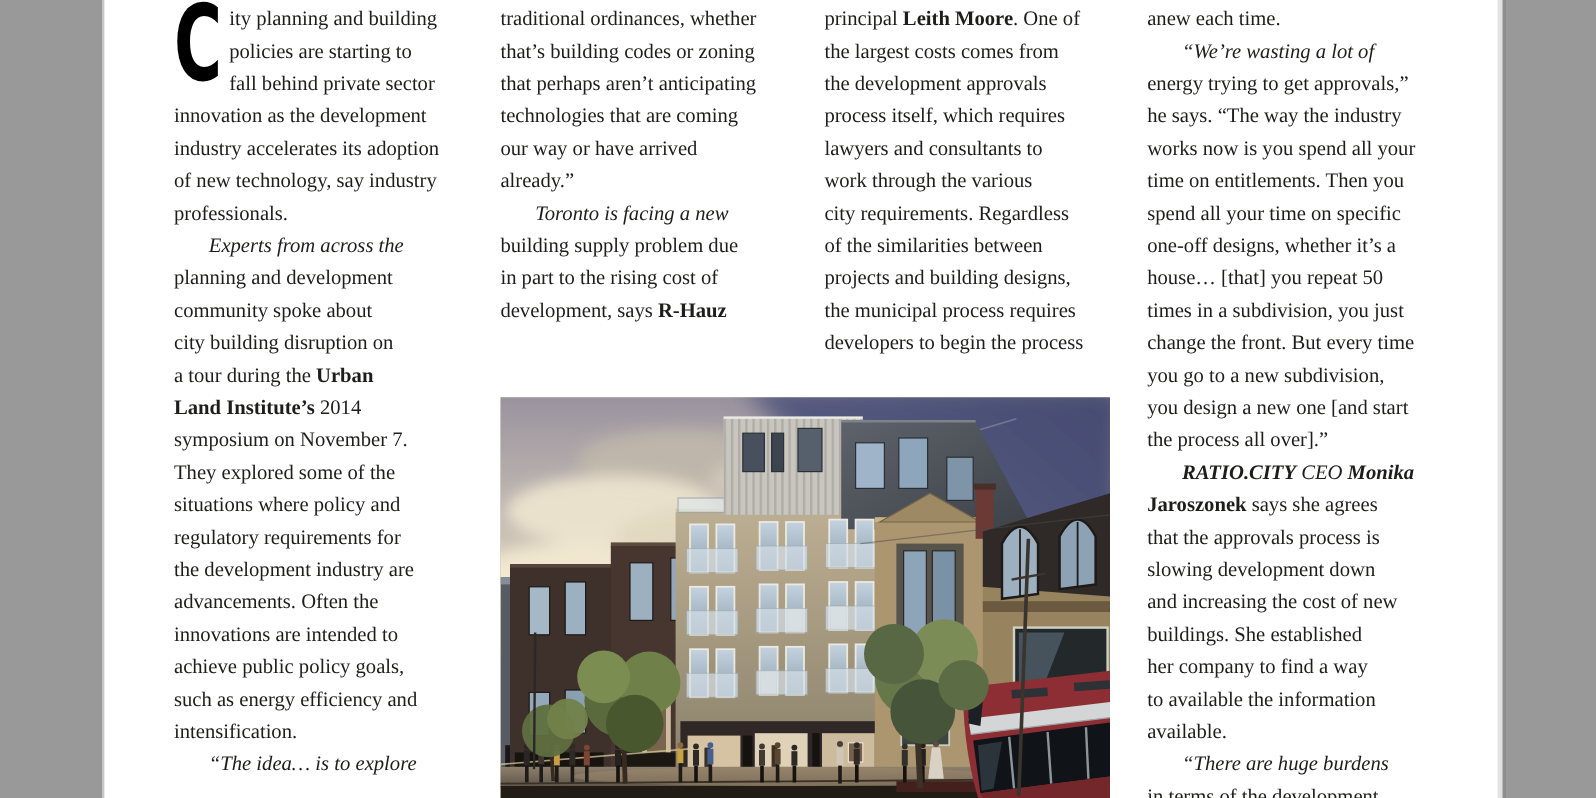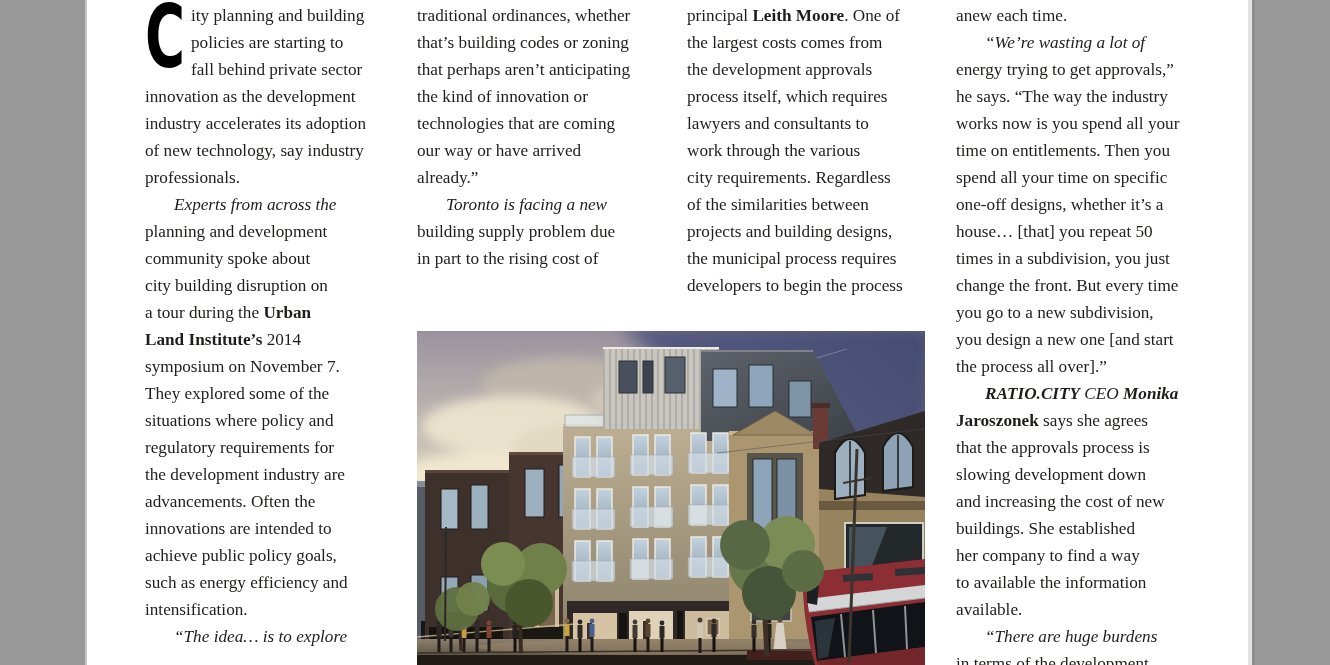--- a/index.html
+++ b/index.html
@@ -67,27 +67,27 @@
     <div class="line"><span>innovations are intended to</span></div>
     <div class="line"><span>achieve public policy goals,</span></div>
     <div class="line"><span>such as energy efficiency and</span></div>
     <div class="line"><span>intensification.</span></div>
     <div class="line ind"><span>“The idea… is to explore</span></div>
   </div>
 <div class="col" id="col1">
     <div class="line"><span>traditional ordinances, whether</span></div>
     <div class="line"><span>that’s building codes or zoning</span></div>
     <div class="line"><span>that perhaps aren’t anticipating</span></div>
-    <div class="line"><span>the kind of innovation or</span></div>
     <div class="line"><span>technologies that are coming</span></div>
     <div class="line"><span>our way or have arrived</span></div>
     <div class="line"><span>already.”</span></div>
     <div class="line ind"><span>Toronto is facing a new</span></div>
     <div class="line"><span>building supply problem due</span></div>
     <div class="line"><span>in part to the rising cost of</span></div>
+    <div class="line"><span>development, says </span><b>R-Hauz</b></div>
   </div>
 <div class="col" id="col2">
     <div class="line"><span>principal </span><b>Leith Moore</b><span>. One of</span></div>
     <div class="line"><span>the largest costs comes from</span></div>
     <div class="line"><span>the development approvals</span></div>
     <div class="line"><span>process itself, which requires</span></div>
     <div class="line"><span>lawyers and consultants to</span></div>
     <div class="line"><span>work through the various</span></div>
     <div class="line"><span>city requirements. Regardless</span></div>
     <div class="line"><span>of the similarities between</span></div>

